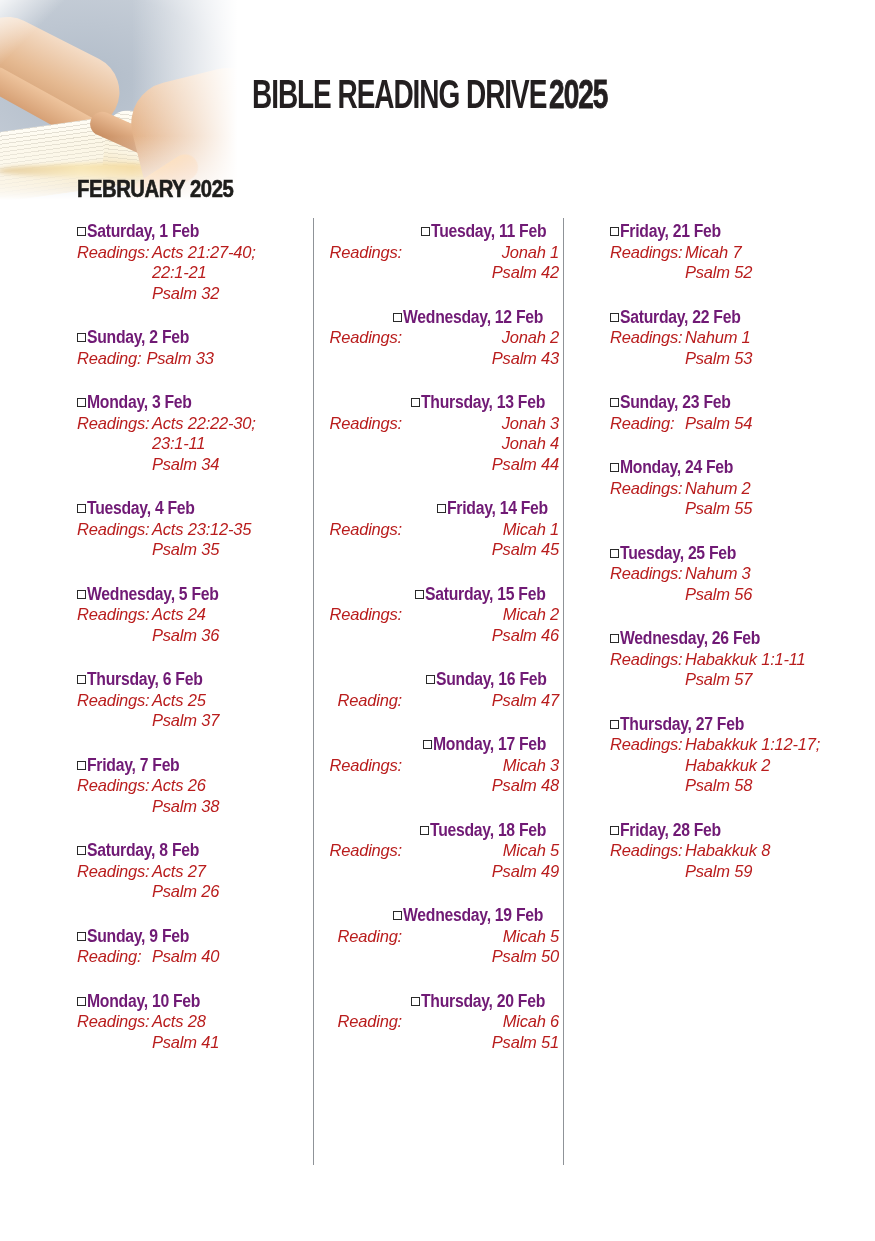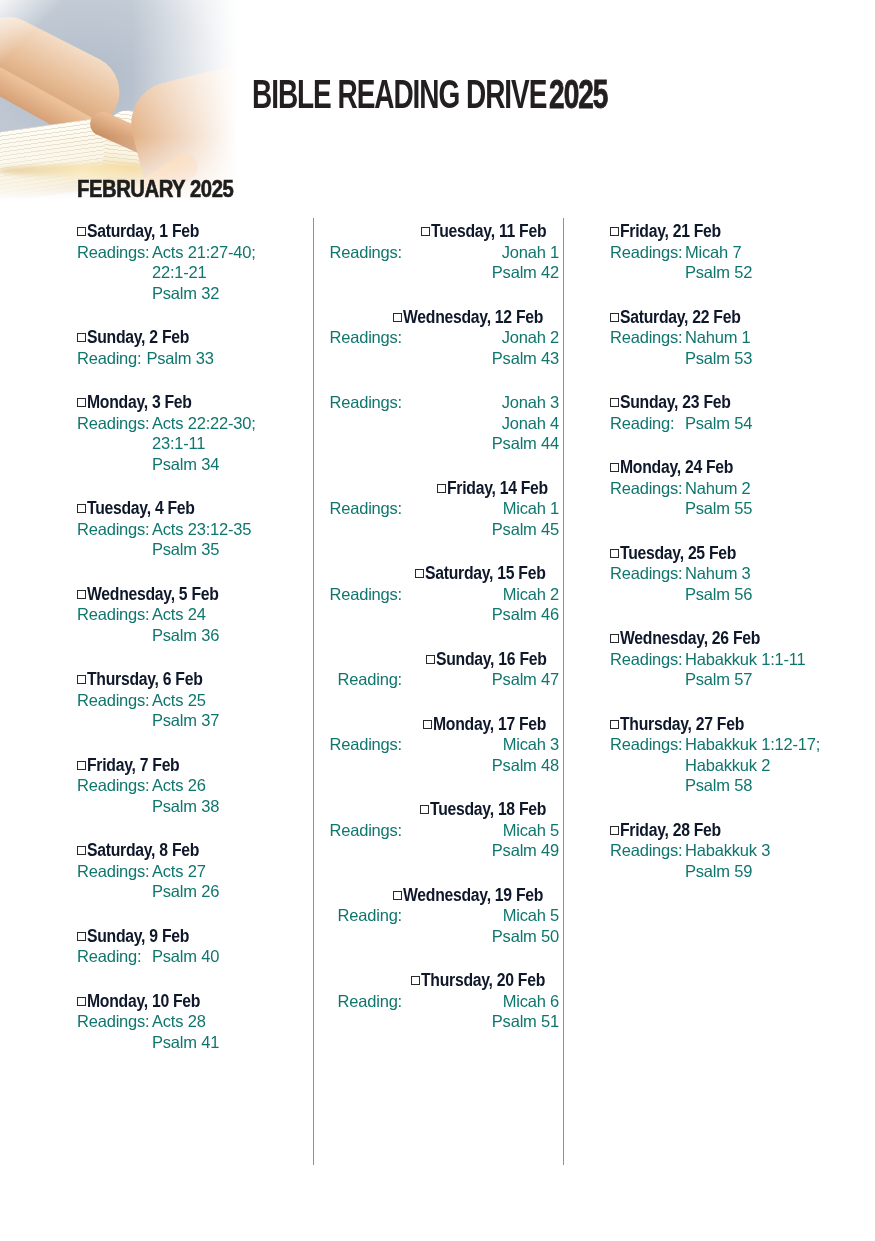--- a/index.html
+++ b/index.html
@@ -65,27 +65,27 @@
   .col{position:absolute;top:221px;width:232px;}
   .col-1{left:77px;}
   .col-2{left:327px;text-align:right;}
   .col-3{left:610px;}
   .divider{position:absolute;top:218px;width:1px;height:947px;background:#8f9398;}
   .divider-1{left:313px;}
   .divider-2{left:563px;}
 
   
   .entry{margin:0 0 24px 0;font-size:16.5px;line-height:20.5px;letter-spacing:-0.2px;}
-  .day{white-space:nowrap;color:#0f172a;}
+  .day{white-space:nowrap;color:#701a75;}
   .day-text{display:inline-block;font-weight:700;font-size:17.5px;letter-spacing:-0.3px;
     transform:scaleX(0.9);transform-origin:left center;}
   .cb{display:inline-block;width:8px;height:9px;border:1.5px solid #2a2a2a;
     margin-right:1px;vertical-align:1px;background:#ffffff;box-sizing:border-box;
     width:9px;}
-  .body{display:flex;align-items:flex-start;color:#0f766e;}
+  .body{display:flex;align-items:flex-start;color:#b91c1c;font-style:italic;}
   .label{flex:none;width:75px;}
   .entry.inline .label{width:auto;margin-right:5px;}
   .refs{flex:1;min-width:0;}
   .ref-line{white-space:nowrap;}
 </style>
 </head>
 <body>
 
 <div class="page">
 
@@ -249,20 +249,23 @@
     </div>
     <div class="body">
       <span class="label">Readings:</span>
       <span class="refs">
             <div class="ref-line">Jonah 2</div>
             <div class="ref-line">Psalm 43</div>
           </span>
     </div>
   </div>
       <div class="entry">
+    <div class="day">
+      <span class="cb"></span><span class="day-text">Thursday, 13 Feb</span>
+    </div>
     <div class="body">
       <span class="label">Readings:</span>
       <span class="refs">
             <div class="ref-line">Jonah 3</div>
             <div class="ref-line">Jonah 4</div>
             <div class="ref-line">Psalm 44</div>
           </span>
     </div>
   </div>
       <div class="entry">
@@ -435,20 +438,20 @@
           </span>
     </div>
   </div>
       <div class="entry">
     <div class="day">
       <span class="cb"></span><span class="day-text">Friday, 28 Feb</span>
     </div>
     <div class="body">
       <span class="label">Readings:</span>
       <span class="refs">
-            <div class="ref-line">Habakkuk 3</div>
+            <div class="ref-line">Habakkuk 8</div>
             <div class="ref-line">Psalm 59</div>
           </span>
     </div>
   </div>
     </div>
 
 </div>
 
 </body></html>

